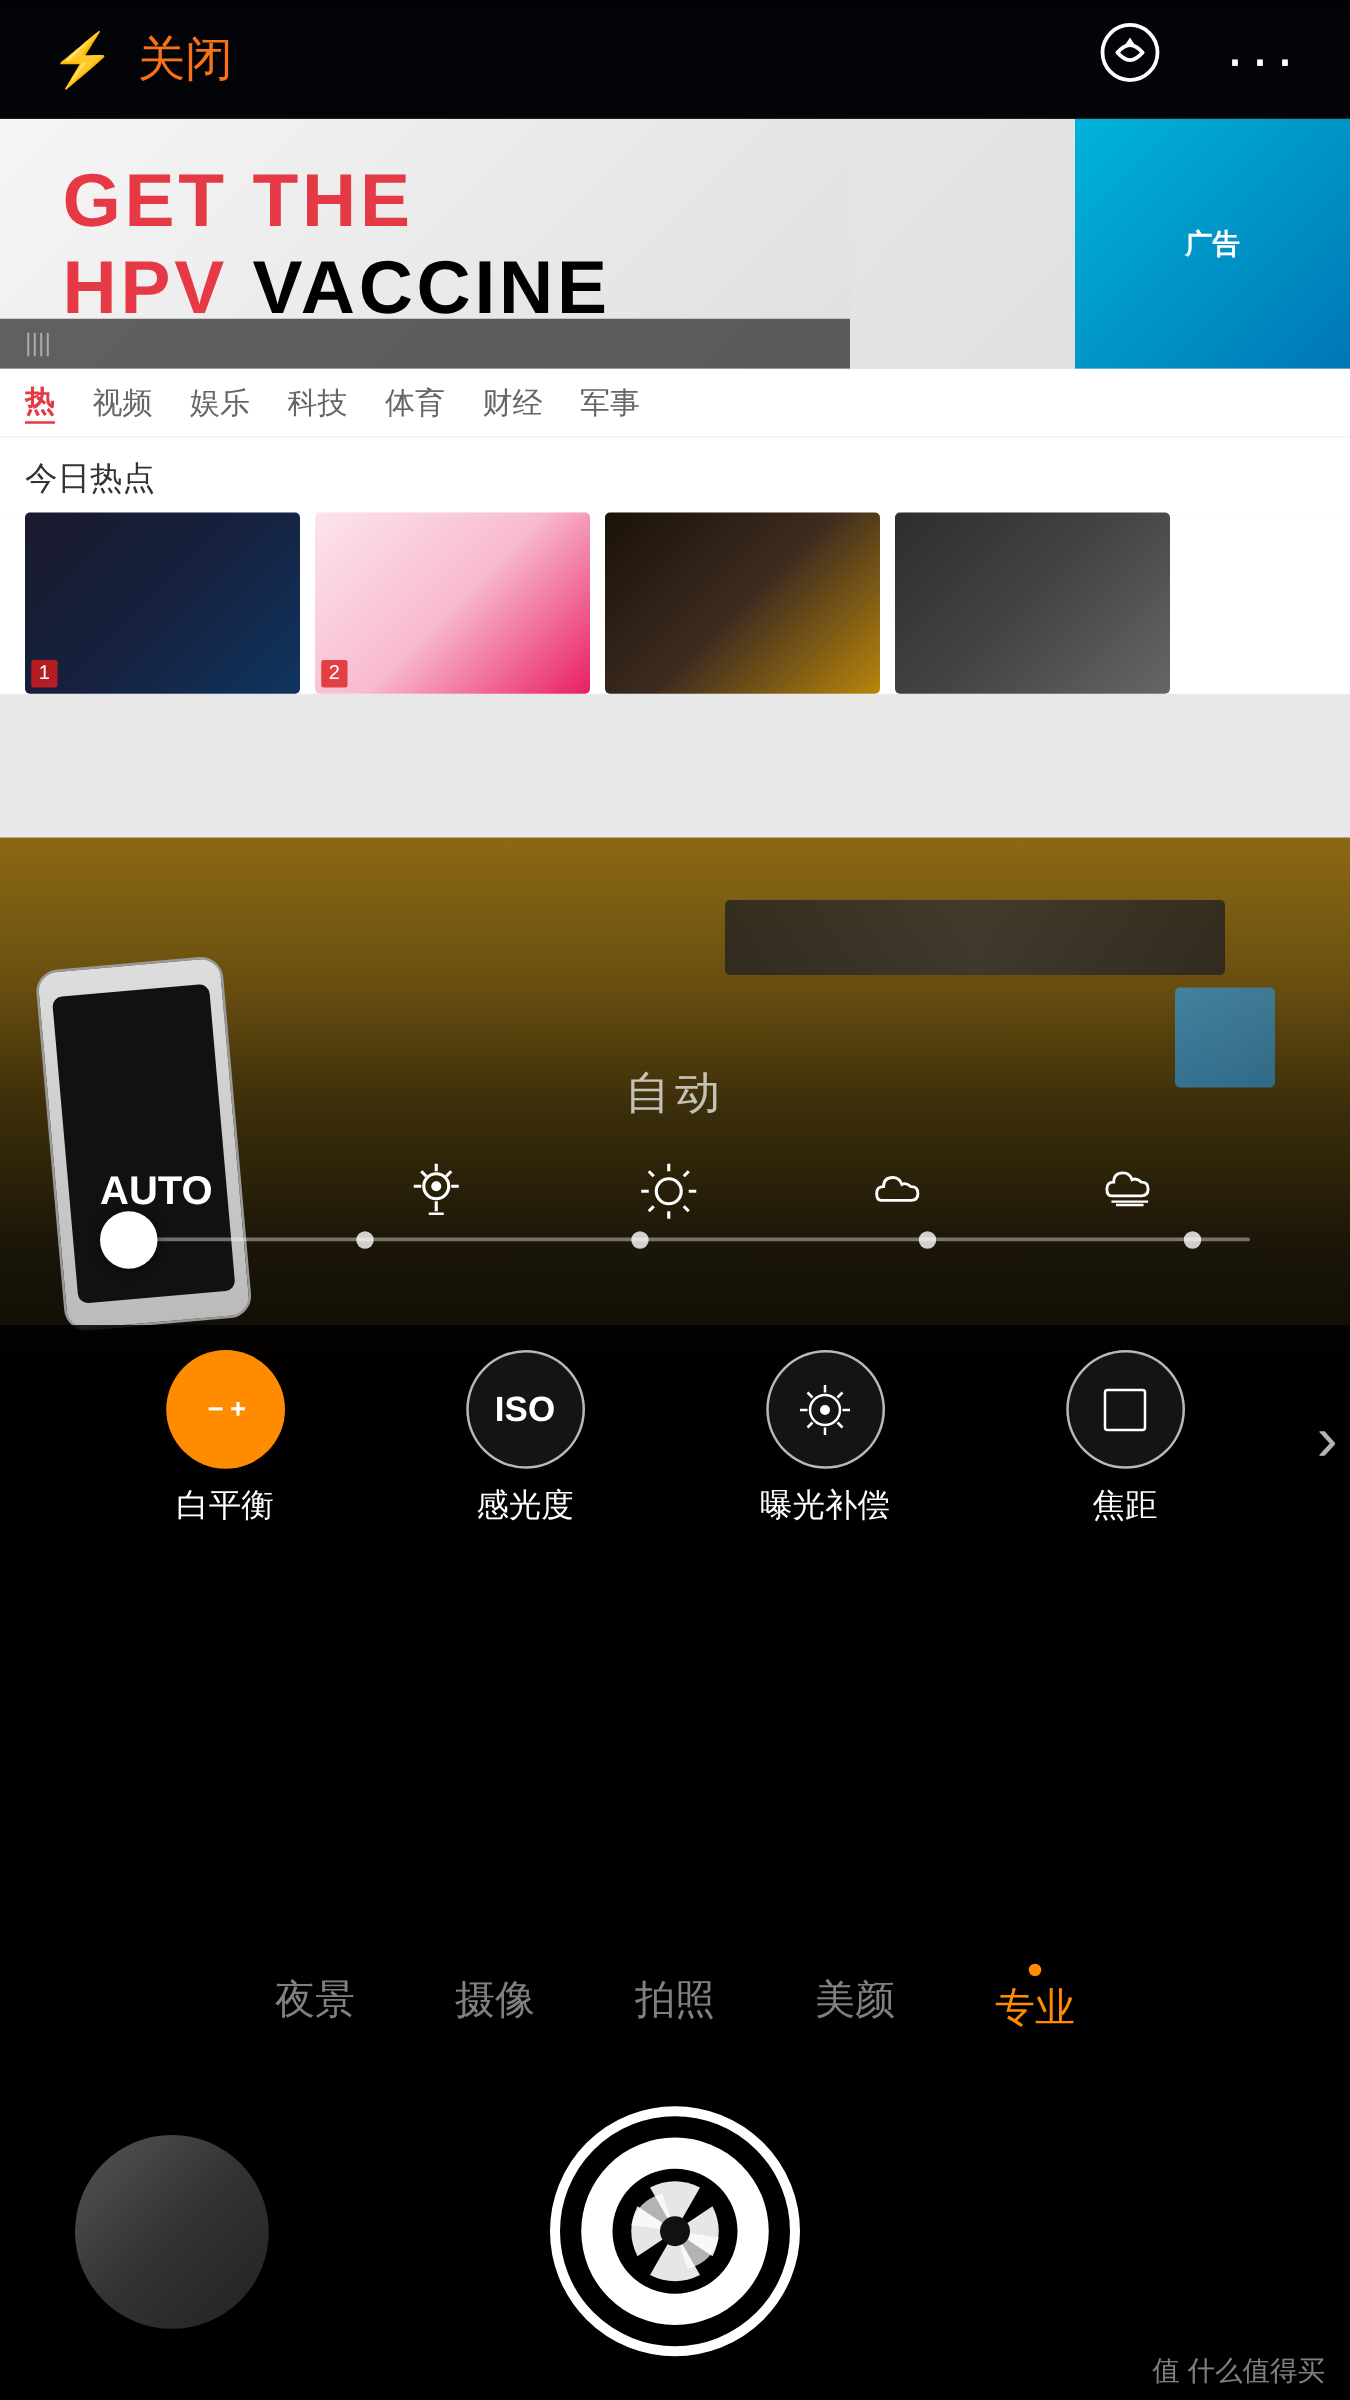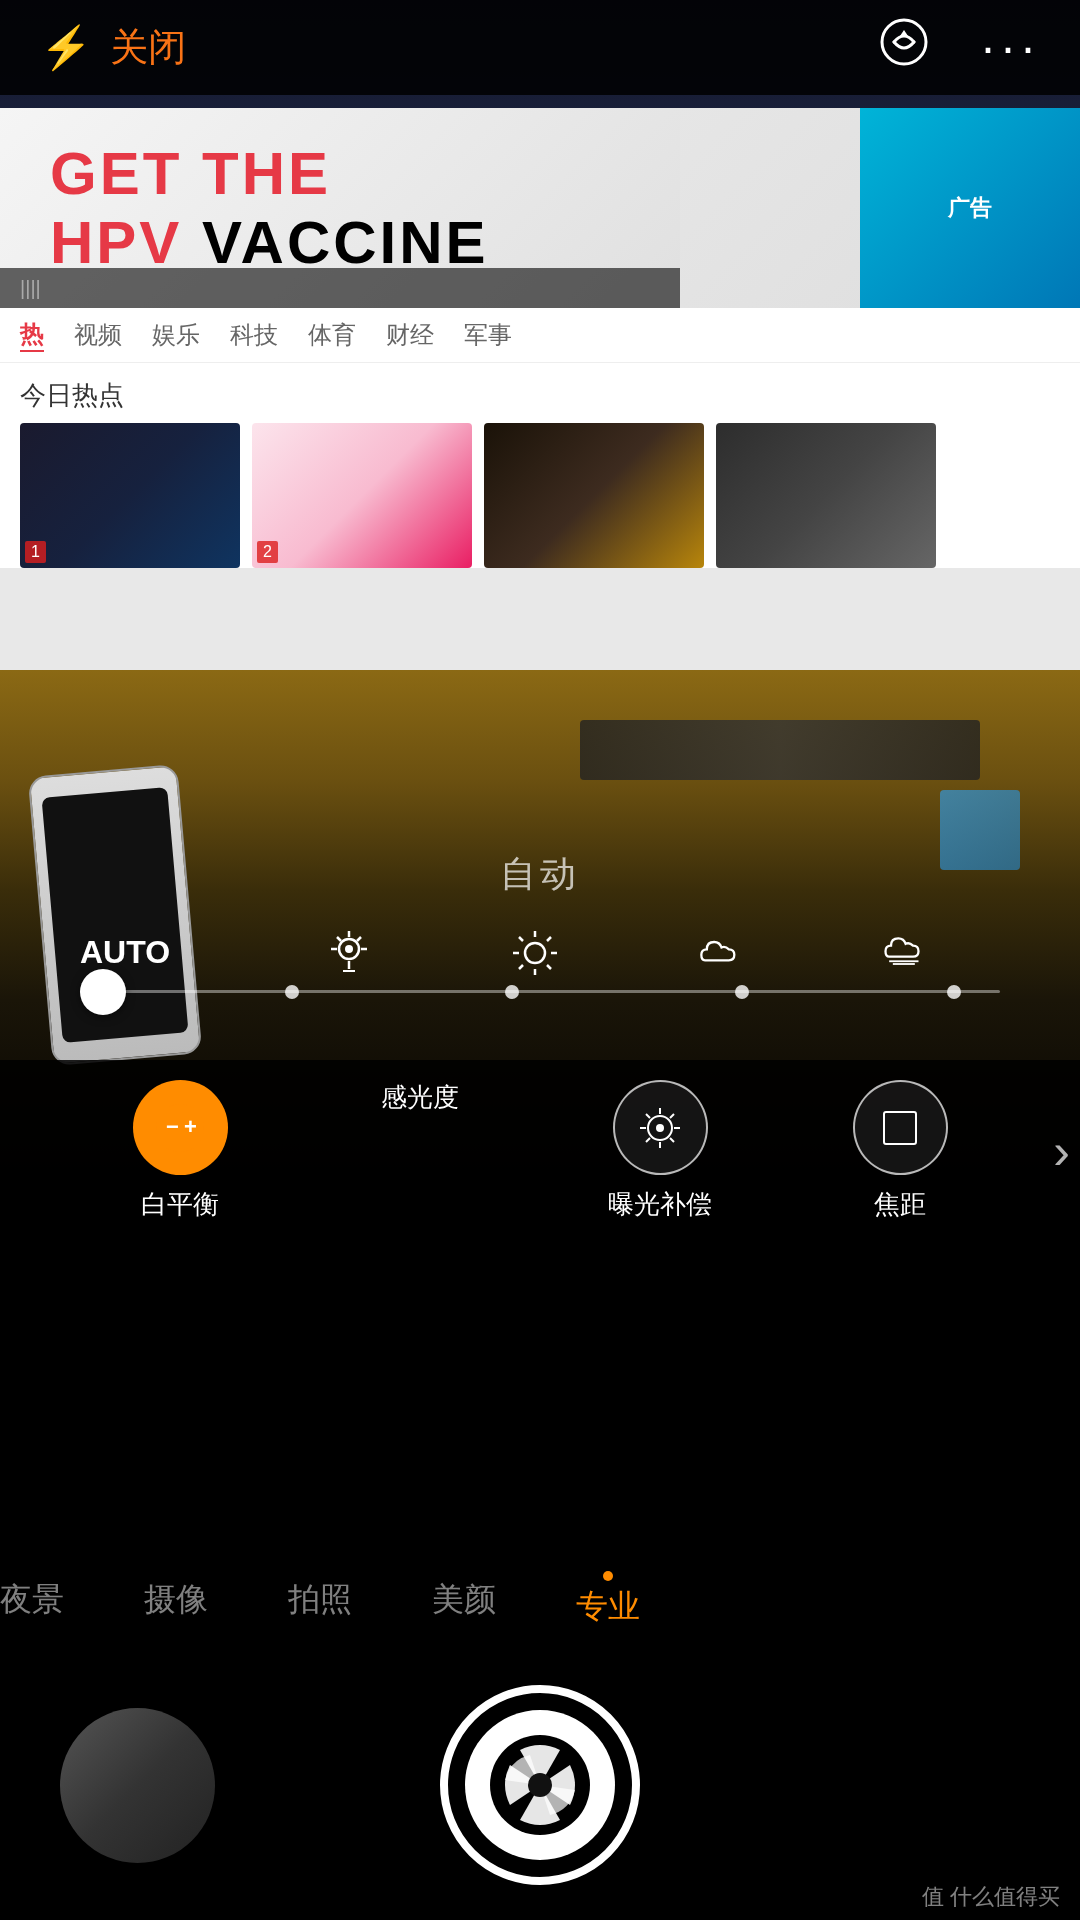--- a/index.html
+++ b/index.html
@@ -25,21 +25,20 @@
 
     
     .screen-content {
       position: absolute;
       top: 95px;
       left: 0;
       width: 100%;
       height: 580px;
       background: #e8e8e8;
       overflow: hidden;
-      margin-top: 13px;
     }
 
     .screen-banner {
       width: 100%;
       height: 200px;
       background: linear-gradient(135deg, #f0f0f0, #ddd);
       display: flex;
       align-items: center;
       justify-content: center;
       position: relative;
@@ -290,21 +289,21 @@
     
     .mode-bar {
       position: absolute;
       top: 1560px;
       left: 0;
       width: 1080px;
       background: #000;
       height: 80px;
       display: flex;
       align-items: center;
-      justify-content: flex-start;
+      justify-content: center;
       gap: 80px;
     }
 
     .mode-item {
       color: rgba(255,255,255,0.5);
       font-size: 32px;
     }
 
     .mode-item.active {
       color: #ff8c00;
@@ -576,20 +575,23 @@
         <svg width="60" height="60" viewBox="0 0 60 60">
           <circle cx="30" cy="30" r="24" fill="#ff8c00"></circle>
           <text x="16" y="36" font-size="22" fill="white" font-weight="bold">−</text>
           <text x="34" y="36" font-size="22" fill="white" font-weight="bold">+</text>
         </svg>
       </div>
       <span class="ctrl-label">白平衡</span>
     </div>
 
     <div class="ctrl-item">
+      <div class="ctrl-icon-circle">
+        <span class="iso-text">ISO</span>
+      </div>
       <span class="ctrl-label">感光度</span>
     </div>
 
     <div class="ctrl-item">
       <div class="ctrl-icon-circle">
         <svg width="52" height="52" viewBox="0 0 52 52">
           <circle cx="26" cy="26" r="12" stroke="white" stroke-width="2" fill="none"></circle>
           <circle cx="26" cy="26" r="4" fill="white"></circle>
           <line x1="26" y1="6" x2="26" y2="12" stroke="white" stroke-width="2"></line>
           <line x1="26" y1="40" x2="26" y2="46" stroke="white" stroke-width="2"></line>

